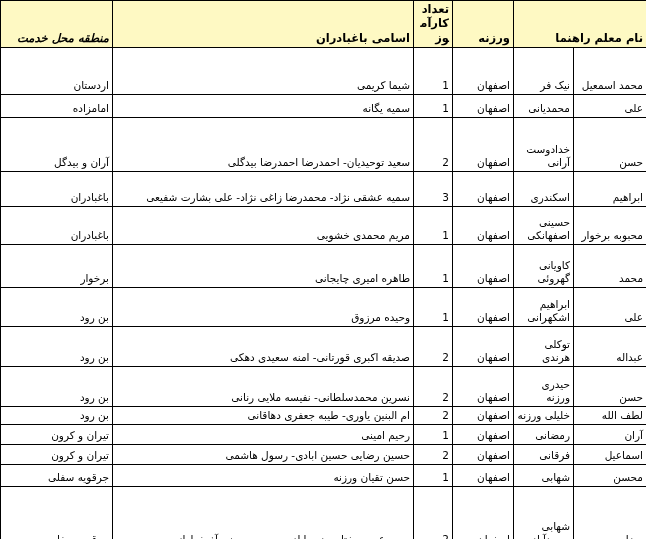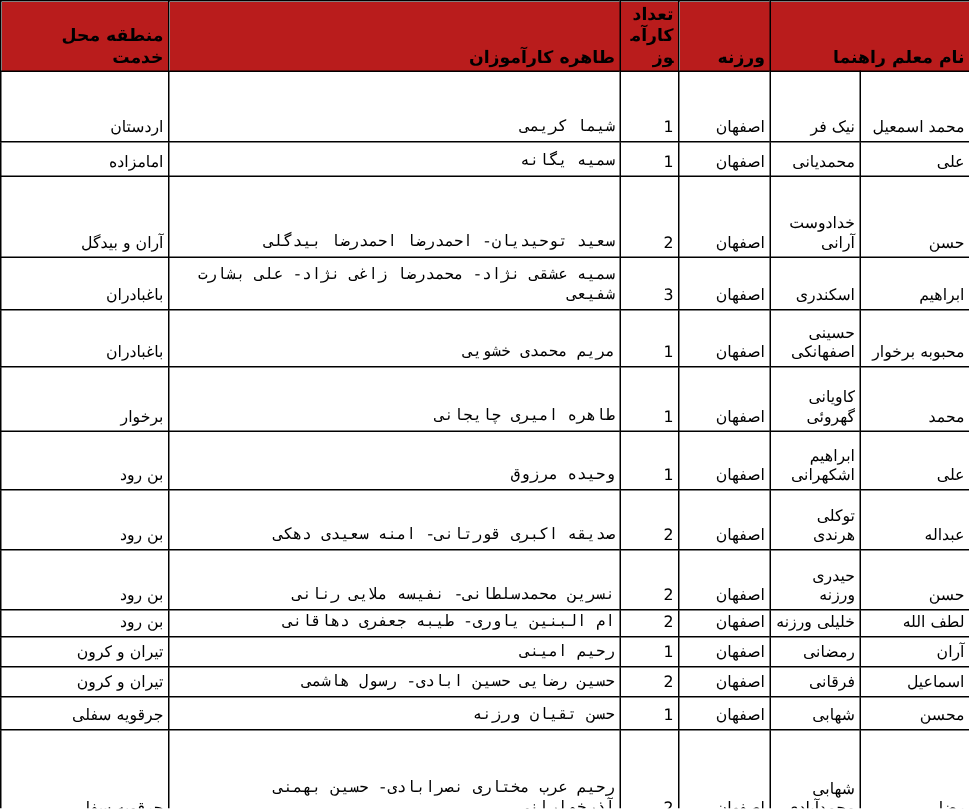--- a/index.html
+++ b/index.html
@@ -25,54 +25,53 @@
     padding: 1px 3px 2px 2px;
     color: #000000;
     font-size: 10.5px;
     line-height: 1.25;
     vertical-align: bottom;
     text-align: right;
     word-wrap: break-word;
     overflow: hidden;
   }
   table.grid th {
-    background: #b91c1c;
+    background: #fef9c3;
     font-weight: bold;
     font-size: 11.5px;
     vertical-align: bottom;
   }
   td.c-trainees {
     vertical-align: middle;
-    font-family: Liberation Mono, monospace;
   }
   td.c-count {
     text-align: left; 
     text-align: right;
   }
-  th.h-region { padding-left: 6px; }
+  th.h-region { padding-left: 6px; font-style: italic; }
 </style>
 </head>
 <body>
 
 <div class="sheet">
   <table class="grid">
     <colgroup>
       <col style="width:73px">
       <col style="width:60px">
       <col style="width:61px">
       <col style="width:39px">
       <col style="width:301px">
       <col style="width:112px">
     </colgroup>
     <thead>
       <tr style="height:38px">
         <th colspan="2" class="h-teacher">نام معلم راهنما</th>
         <th class="h-province">ورزنه</th>
         <th class="h-count">تعداد کارآموز</th>
-        <th class="h-trainees">طاهره کارآموزان</th>
+        <th class="h-trainees">اسامی باغبادران</th>
         <th class="h-region">منطقه محل خدمت</th>
       </tr>
     </thead>
     <tbody>
         <tr style="height: 47px;">
           <td class="c-first">محمد اسمعیل</td>
           <td class="c-last">نیک فر</td>
           <td class="c-province">اصفهان</td>
           <td class="c-count">1</td>
           <td class="c-trainees">شیما کریمی</td>

